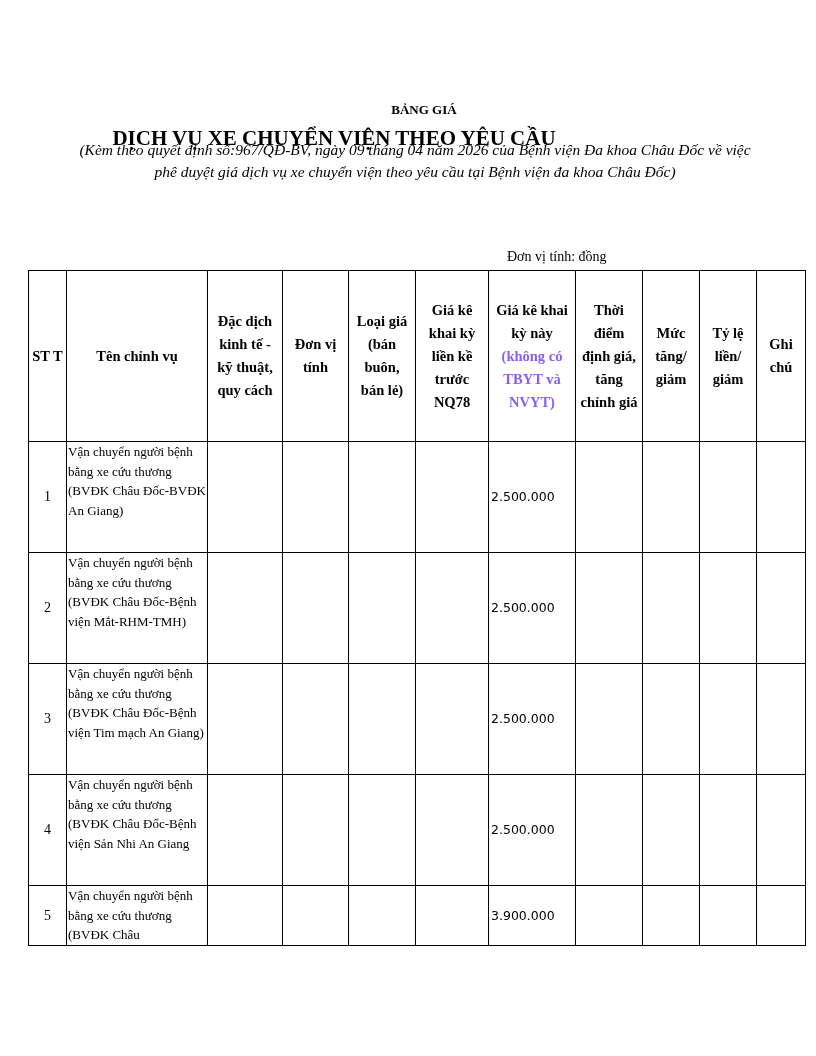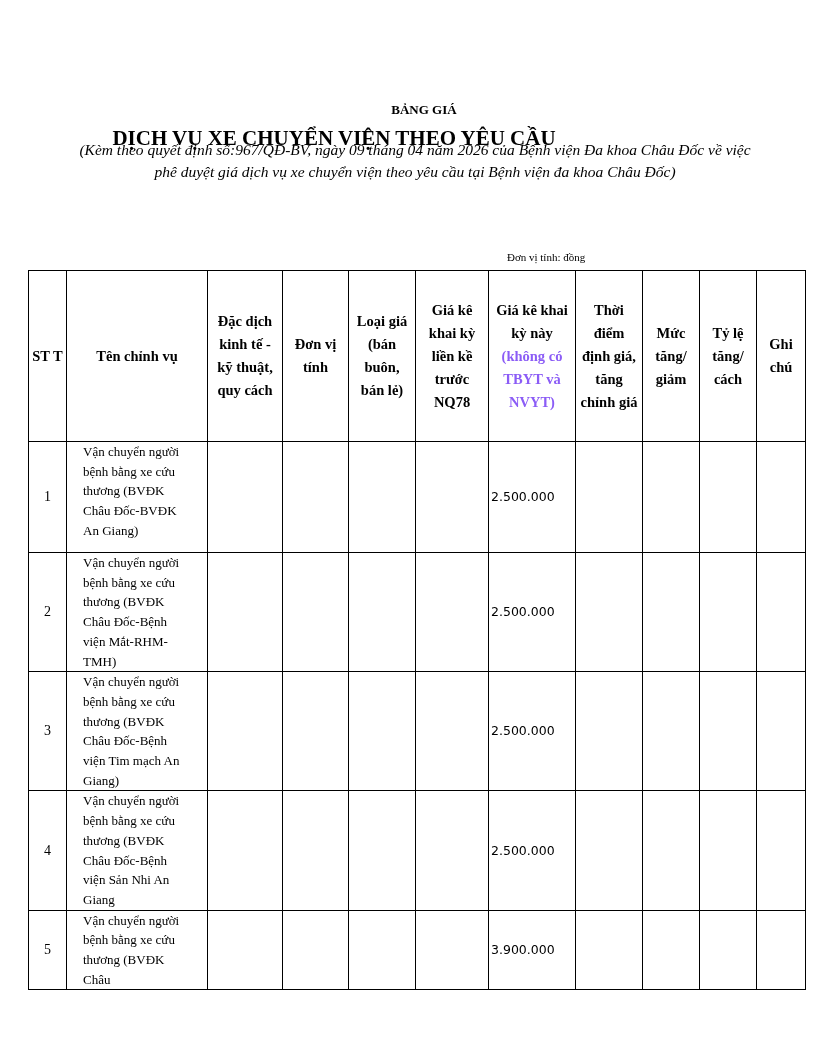--- a/index.html
+++ b/index.html
@@ -4,30 +4,30 @@
 <style>
   html, body { margin: 0; padding: 0; background: #ffffff; }
   body { width: 816px; height: 1056px; position: relative; overflow: hidden;
          font-family: "Liberation Serif", "DejaVu Serif", serif; color: #000; }
   .title1 { position: absolute; top: 99px; left: 16px; width: 816px; text-align: center;
             font-weight: bold; font-size: 13px; line-height: 22px; }
   .title2 { position: absolute; top: 127px; left: 0; width: 668px; text-align: center;
             font-weight: bold; font-size: 21px; line-height: 22px; }
   .subtitle { position: absolute; top: 139px; left: 70px; width: 690px; text-align: center;
               font-style: italic; font-size: 15.5px; line-height: 21.5px; }
-  .unit { position: absolute; top: 248px; left: 507px; font-size: 11px; line-height: 18px; }
+  .unit { position: absolute; top: 248px; left: 507px; font-size: 14px; line-height: 18px; }
   table { position: absolute; top: 270px; left: 28px; border-collapse: collapse;
           table-layout: fixed; width: 777px; }
   td, th { border: 1.3px solid #000; padding: 0 2px; vertical-align: middle; }
   th { font-weight: bold; font-size: 14.5px; line-height: 23px; text-align: center; height: 170px; }
   th .red { color: #8b5cf6; display: block; }
   td { font-size: 13px; line-height: 19.7px; height: 110px; }
   tr.last td { height: 58px; vertical-align: middle; }
   td.stt { text-align: center; font-size: 14px; }
-  td.name { vertical-align: top; padding: 0 16px; }
+  td.name { vertical-align: top; padding: 0 1px; }
   tr.last td.name { vertical-align: top; }
   td.price { text-align: right; padding-right: 22px; font-size: 12.5px;
              font-family: "DejaVu Sans", "Liberation Sans", sans-serif; }
 </style>
 </head>
 <body>
 
 <div class="title1">BẢNG GIÁ</div>
 <div class="title2">DỊCH VỤ XE CHUYỂN VIỆN THEO YÊU CẦU</div>
 <div class="subtitle">(Kèm theo quyết định  số:967/QĐ-BV, ngày 09 tháng 04 năm 2026 của Bệnh viện Đa khoa Châu Đốc về việc phê duyệt giá dịch vụ xe chuyển viện theo yêu cầu tại Bệnh viện đa khoa Châu Đốc)</div>
@@ -54,21 +54,21 @@
       <th>Đặc dịch kinh tế - kỹ thuật, quy cách</th>
       <th>Đơn vị tính</th>
       <th>Loại giá (bán buôn, bán lẻ)</th>
       <th>Giá kê khai kỳ liền kề trước NQ78</th>
       <th>
         <span>Giá kê khai kỳ này</span>
         <span class="red">(không có TBYT và NVYT)</span>
       </th>
       <th>Thời điểm định giá, tăng chỉnh giá</th>
       <th>Mức tăng/ giảm</th>
-      <th>Tỷ lệ tăng/ cách</th>
+      <th>Tỷ lệ liền/ giảm</th>
       <th>Ghi chú</th>
     </tr>
   </thead>
   <tbody id="tbody">
       <tr>
         <td class="stt">1</td>
         <td class="name">Vận chuyển người bệnh bằng xe cứu thương (BVĐK Châu Đốc-BVĐK An Giang)</td>
         <td></td>
         <td></td>
         <td></td>

